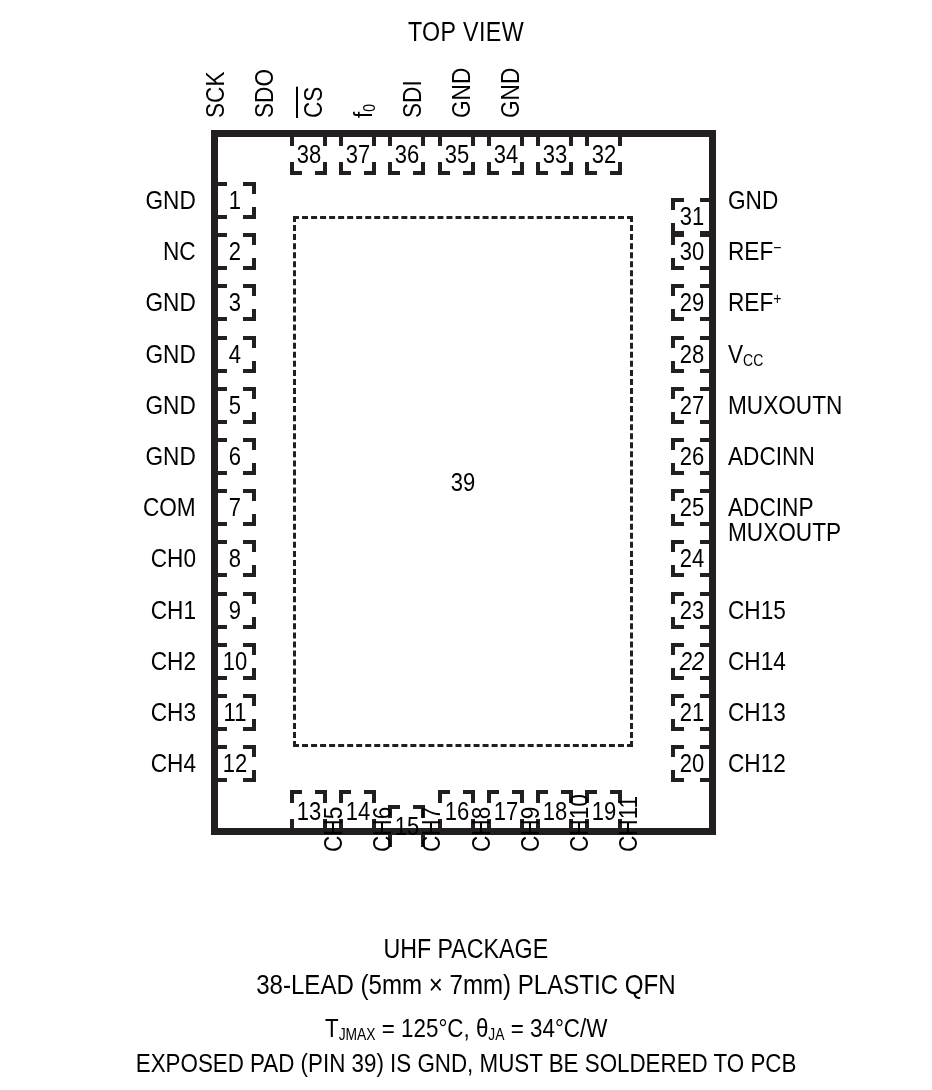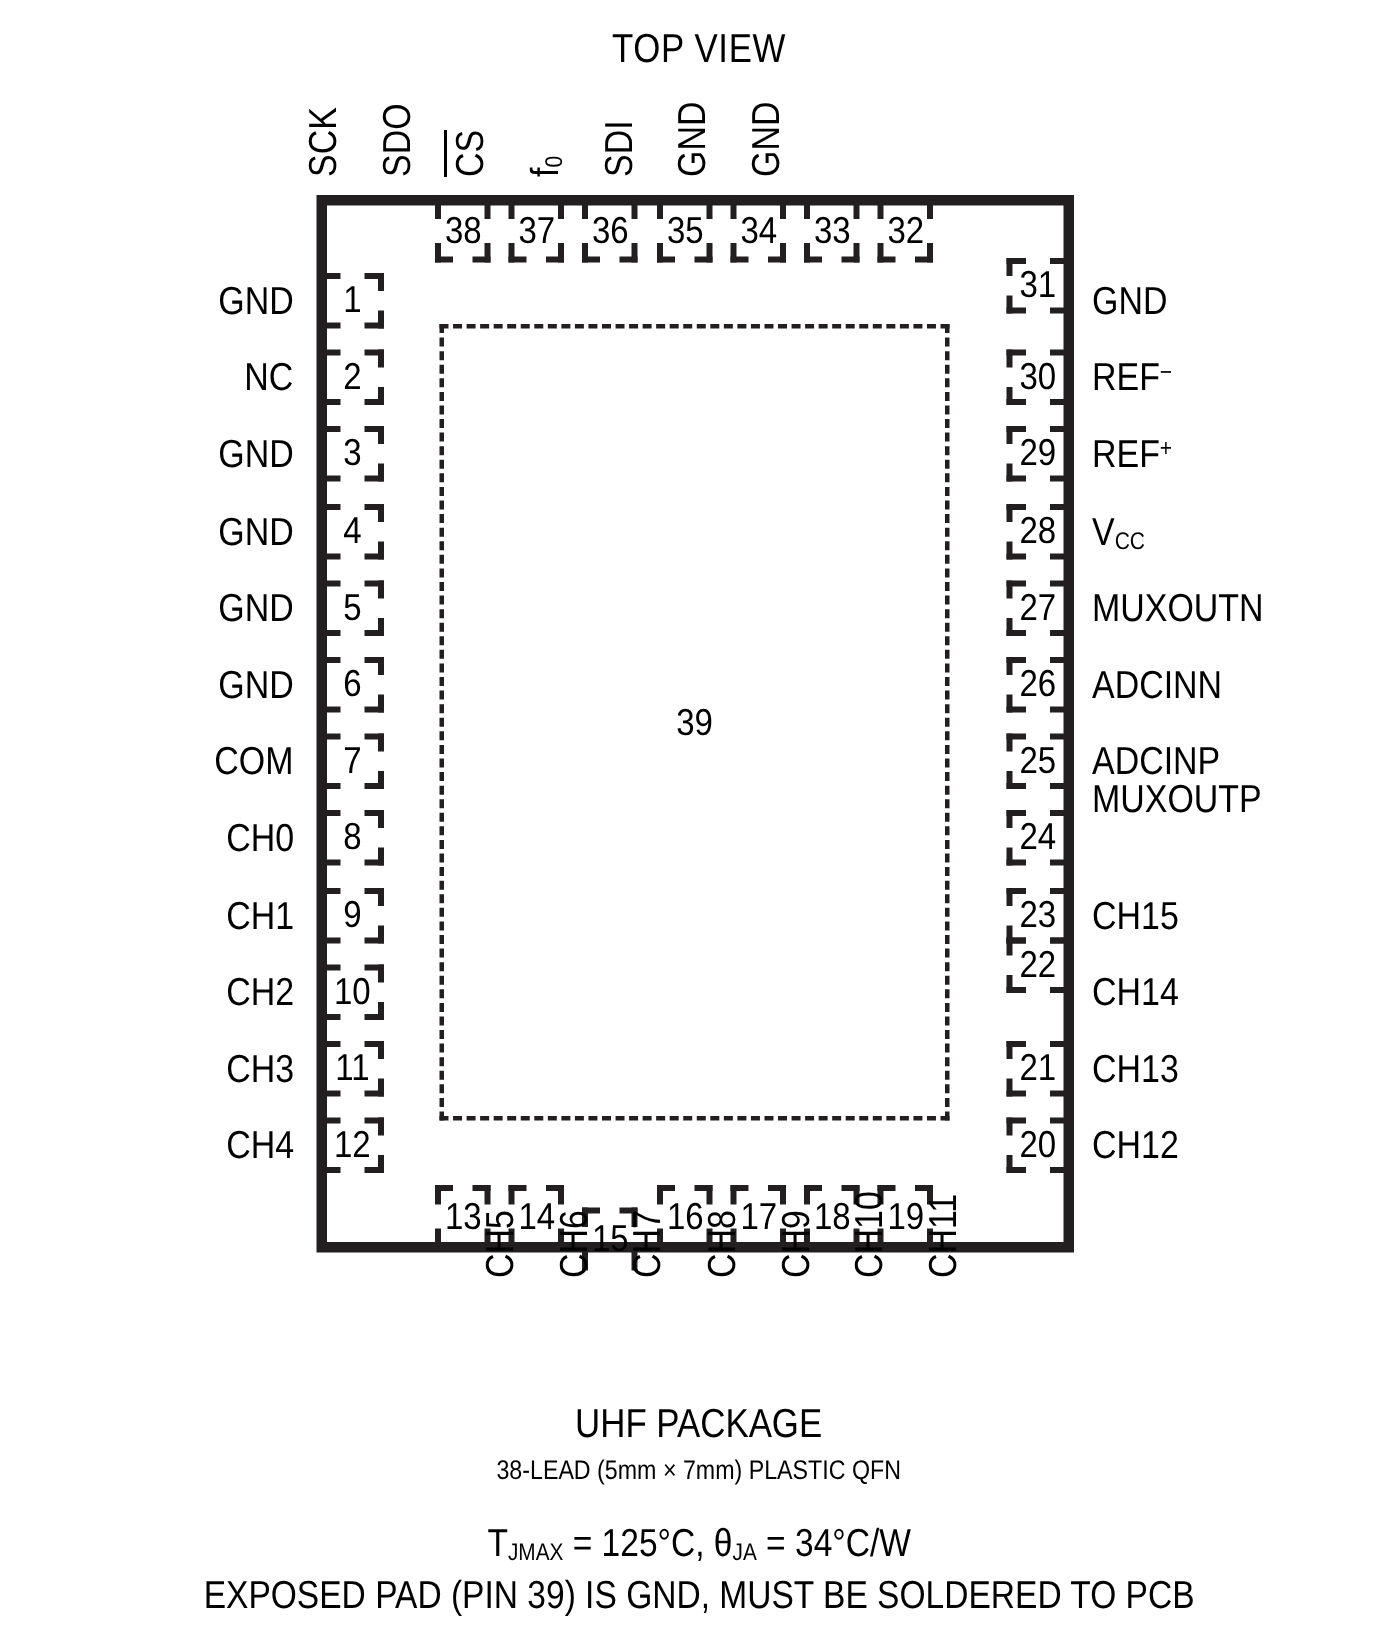--- a/index.html
+++ b/index.html
@@ -147,21 +147,21 @@
     text-align: center;
     line-height: 1;
     color: #000;
   }
   .caption-line .sq {
     display: inline-block;
     transform: scaleX(0.86);
     transform-origin: center;
   }
   #caption-pkg      { top: 936px;  font-size: 27px; }
-  #caption-lead     { top: 971px;  font-size: 18px; }
+  #caption-lead     { top: 971px;  font-size: 28px; }
   #caption-thermal  { top: 1015px; font-size: 26px; }
   #caption-pad      { top: 1050px; font-size: 26px; }
 </style>
 </head>
 <body>
 
 <div class="abs" id="top-view-title">TOP VIEW</div>
 
 <div class="abs" id="package-body"></div>
 
@@ -296,21 +296,21 @@
       <div class="seg" style="left: 0px; top: 0px; width: 13.44px; height: 4px;"></div>
       <div class="seg" style="left: 28.56px; top: 0px; width: 13.44px; height: 4px;"></div>
       <div class="seg" style="left: 0px; top: 33px; width: 13.44px; height: 4px;"></div>
       <div class="seg" style="left: 28.56px; top: 33px; width: 13.44px; height: 4px;"></div>
       <div class="seg" style="left: 38px; top: 0px; width: 4px; height: 11.84px;"></div>
       <div class="seg" style="left: 38px; top: 25.16px; width: 4px; height: 11.84px;"></div>
       <div class="num">
         <span>12</span>
       </div>
     </div>
-    <div class="abs pin" style="left: 671px; top: 172px; width: 42px; height: 37px;">
+    <div class="abs pin" style="left: 671px; top: 198px; width: 42px; height: 37px;">
       <div class="seg" style="left: 0px; top: 0px; width: 13.44px; height: 4px;"></div>
       <div class="seg" style="left: 28.56px; top: 0px; width: 13.44px; height: 4px;"></div>
       <div class="seg" style="left: 0px; top: 33px; width: 13.44px; height: 4px;"></div>
       <div class="seg" style="left: 28.56px; top: 33px; width: 13.44px; height: 4px;"></div>
       <div class="seg" style="left: 0px; top: 0px; width: 4px; height: 11.84px;"></div>
       <div class="seg" style="left: 0px; top: 25.16px; width: 4px; height: 11.84px;"></div>
       <div class="num">
         <span>31</span>
       </div>
     </div>
@@ -395,21 +395,21 @@
       <div class="seg" style="left: 0px; top: 0px; width: 13.44px; height: 4px;"></div>
       <div class="seg" style="left: 28.56px; top: 0px; width: 13.44px; height: 4px;"></div>
       <div class="seg" style="left: 0px; top: 33px; width: 13.44px; height: 4px;"></div>
       <div class="seg" style="left: 28.56px; top: 33px; width: 13.44px; height: 4px;"></div>
       <div class="seg" style="left: 0px; top: 0px; width: 4px; height: 11.84px;"></div>
       <div class="seg" style="left: 0px; top: 25.16px; width: 4px; height: 11.84px;"></div>
       <div class="num">
         <span>23</span>
       </div>
     </div>
-    <div class="abs pin" style="left: 671px; top: 625px; width: 42px; height: 37px;">
+    <div class="abs pin" style="left: 671px; top: 643px; width: 42px; height: 37px; font-style: italic;">
       <div class="seg" style="left: 0px; top: 0px; width: 13.44px; height: 4px;"></div>
       <div class="seg" style="left: 28.56px; top: 0px; width: 13.44px; height: 4px;"></div>
       <div class="seg" style="left: 0px; top: 33px; width: 13.44px; height: 4px;"></div>
       <div class="seg" style="left: 28.56px; top: 33px; width: 13.44px; height: 4px;"></div>
       <div class="seg" style="left: 0px; top: 0px; width: 4px; height: 11.84px;"></div>
       <div class="seg" style="left: 0px; top: 25.16px; width: 4px; height: 11.84px;"></div>
       <div class="num">
         <span>22</span>
       </div>
     </div>

